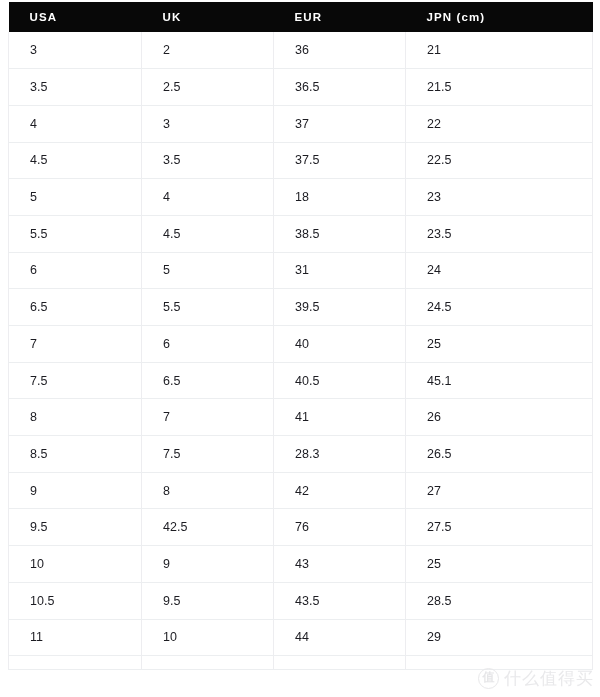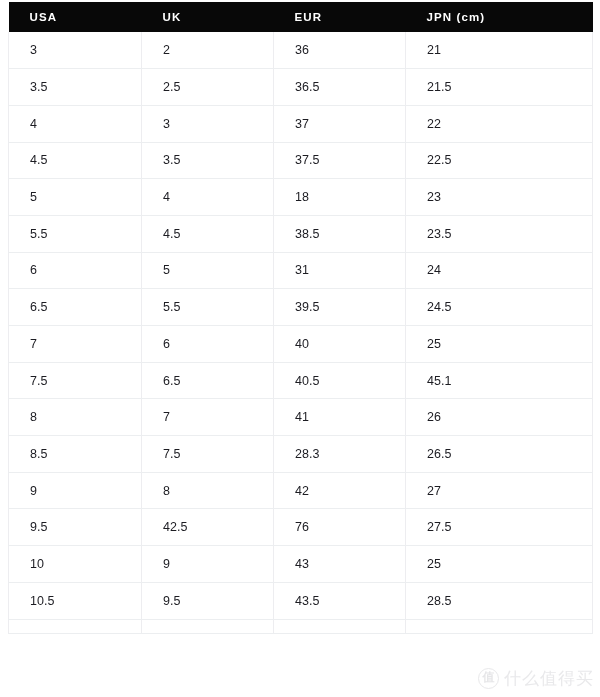--- a/index.html
+++ b/index.html
@@ -231,20 +231,26 @@
             <td>9</td>
             <td>43</td>
             <td>25</td>
           </tr>
           <tr>
             <td>10.5</td>
             <td>9.5</td>
             <td>43.5</td>
             <td>28.5</td>
           </tr>
+          <tr>
+            <td>11</td>
+            <td>10</td>
+            <td>44</td>
+            <td>29</td>
+          </tr>
           <tr class="partial">
             <td></td>
             <td></td>
             <td></td>
             <td></td>
           </tr>
         </tbody>
     </table>
   </div>
 

